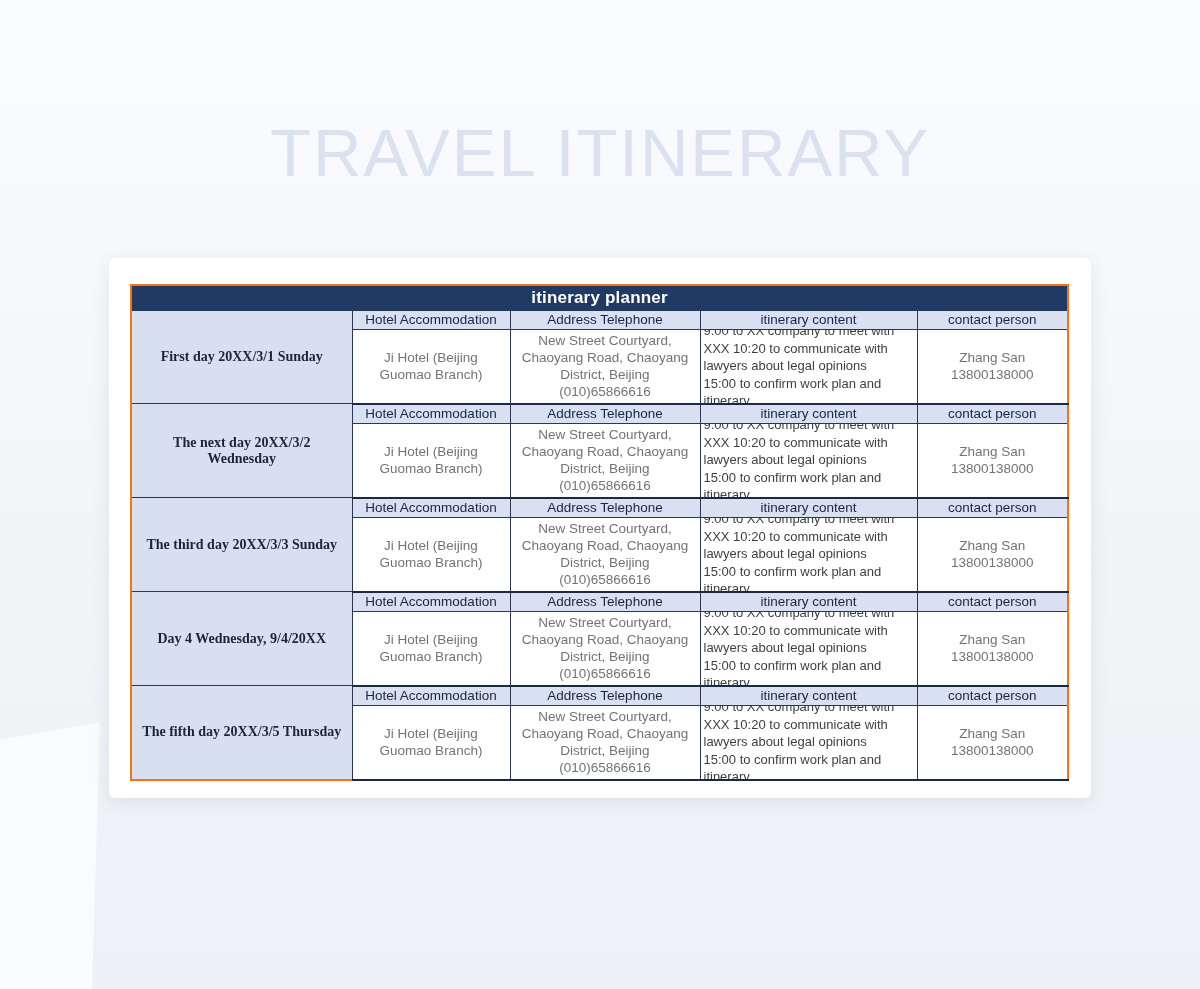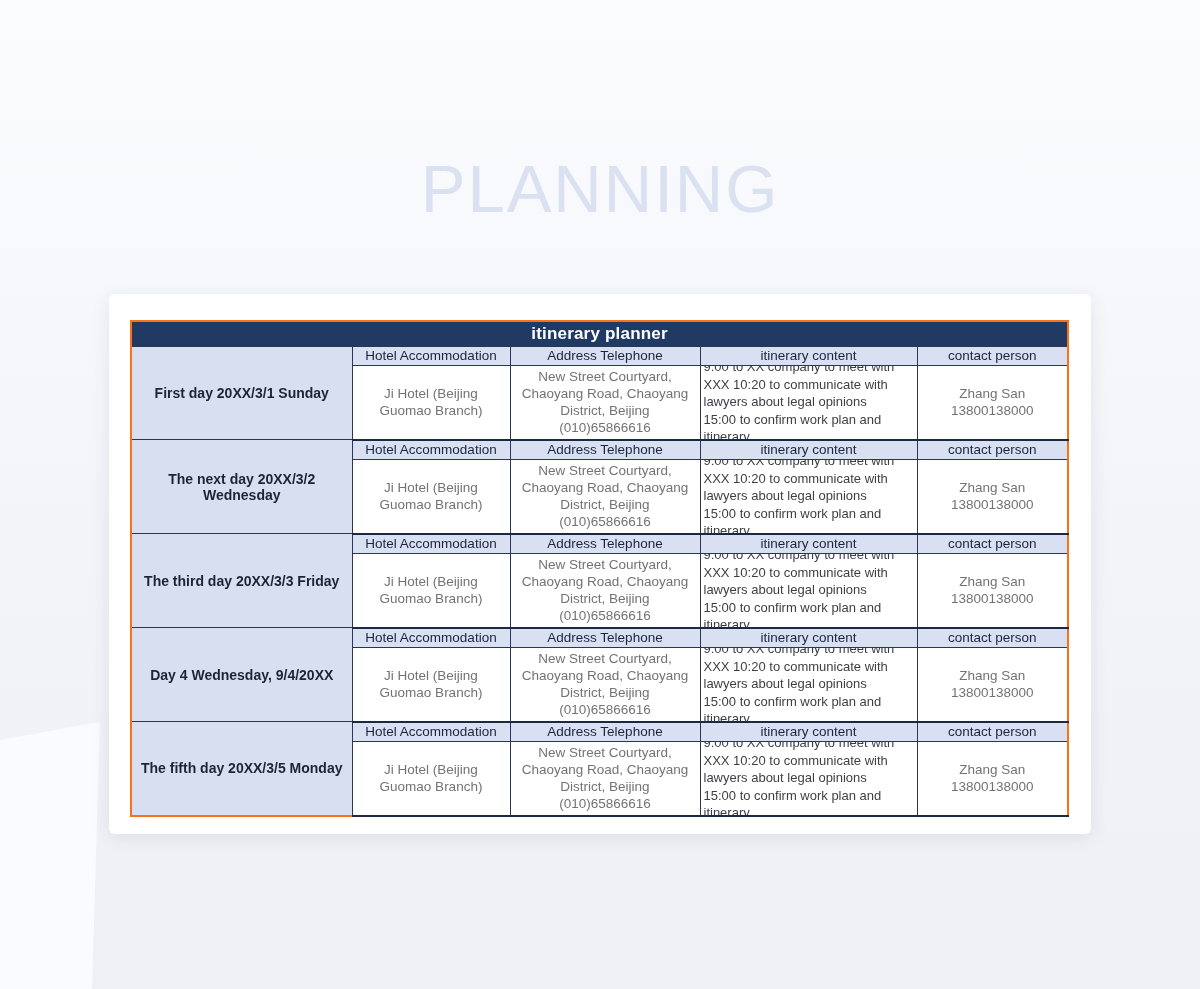--- a/index.html
+++ b/index.html
@@ -81,20 +81,21 @@
   }
 
   
   td.daycell {
     background: #d8dff0;
     color: #1d2438;
     font-weight: bold;
     font-size: 14px;
     text-align: center;
     padding: 0 6px;
+    font-family: Liberation Serif, serif;
   }
 
   
   tr.datarow td { height: 73px; background: #ffffff; }
   tr.datarow td.cell-center {
     color: #737373;
     font-size: 13.5px;
     line-height: 17px;
     text-align: center;
     white-space: pre-line;
@@ -119,21 +120,21 @@
     width: 100%;
   }
   tr.datarow td { border-bottom-width: 2px; border-bottom-color: #1d2842; }
 </style>
 </head>
 <body>
 
 <div class="bg-wedge"></div>
 
 <div class="hero">
-  <div class="line2">PLANNING</div>
+  <div class="line1">TRAVEL ITINERARY</div>
 </div>
 
 <div class="card">
   <table class="itinerary">
     <colgroup>
       <col style="width:221px">
       <col style="width:158px">
       <col style="width:190px">
       <col style="width:217px">
       <col style="width:151px">
@@ -191,21 +192,21 @@
 lawyers about legal opinions
 15:00 to confirm work plan and
 itinerary</div>
             </div>
         </td>
         <td class="cell-center">Zhang San
 13800138000</td>
       </tr>
 
       <tr>
-        <td class="daycell" rowspan="2">The third day 20XX/3/3 Friday</td>
+        <td class="daycell" rowspan="2">The third day 20XX/3/3 Sunday</td>
         <td class="subhead">Hotel Accommodation</td>
         <td class="subhead">Address Telephone</td>
         <td class="subhead">itinerary content</td>
         <td class="subhead">contact person</td>
       </tr>
       <tr class="datarow">
         <td class="cell-center">Ji Hotel (Beijing
 Guomao Branch)</td>
         <td class="cell-center">New Street Courtyard,
 Chaoyang Road, Chaoyang
@@ -245,21 +246,21 @@
 lawyers about legal opinions
 15:00 to confirm work plan and
 itinerary</div>
             </div>
         </td>
         <td class="cell-center">Zhang San
 13800138000</td>
       </tr>
 
       <tr>
-        <td class="daycell" rowspan="2">The fifth day 20XX/3/5 Monday</td>
+        <td class="daycell" rowspan="2">The fifth day 20XX/3/5 Thursday</td>
         <td class="subhead">Hotel Accommodation</td>
         <td class="subhead">Address Telephone</td>
         <td class="subhead">itinerary content</td>
         <td class="subhead">contact person</td>
       </tr>
       <tr class="datarow">
         <td class="cell-center">Ji Hotel (Beijing
 Guomao Branch)</td>
         <td class="cell-center">New Street Courtyard,
 Chaoyang Road, Chaoyang

